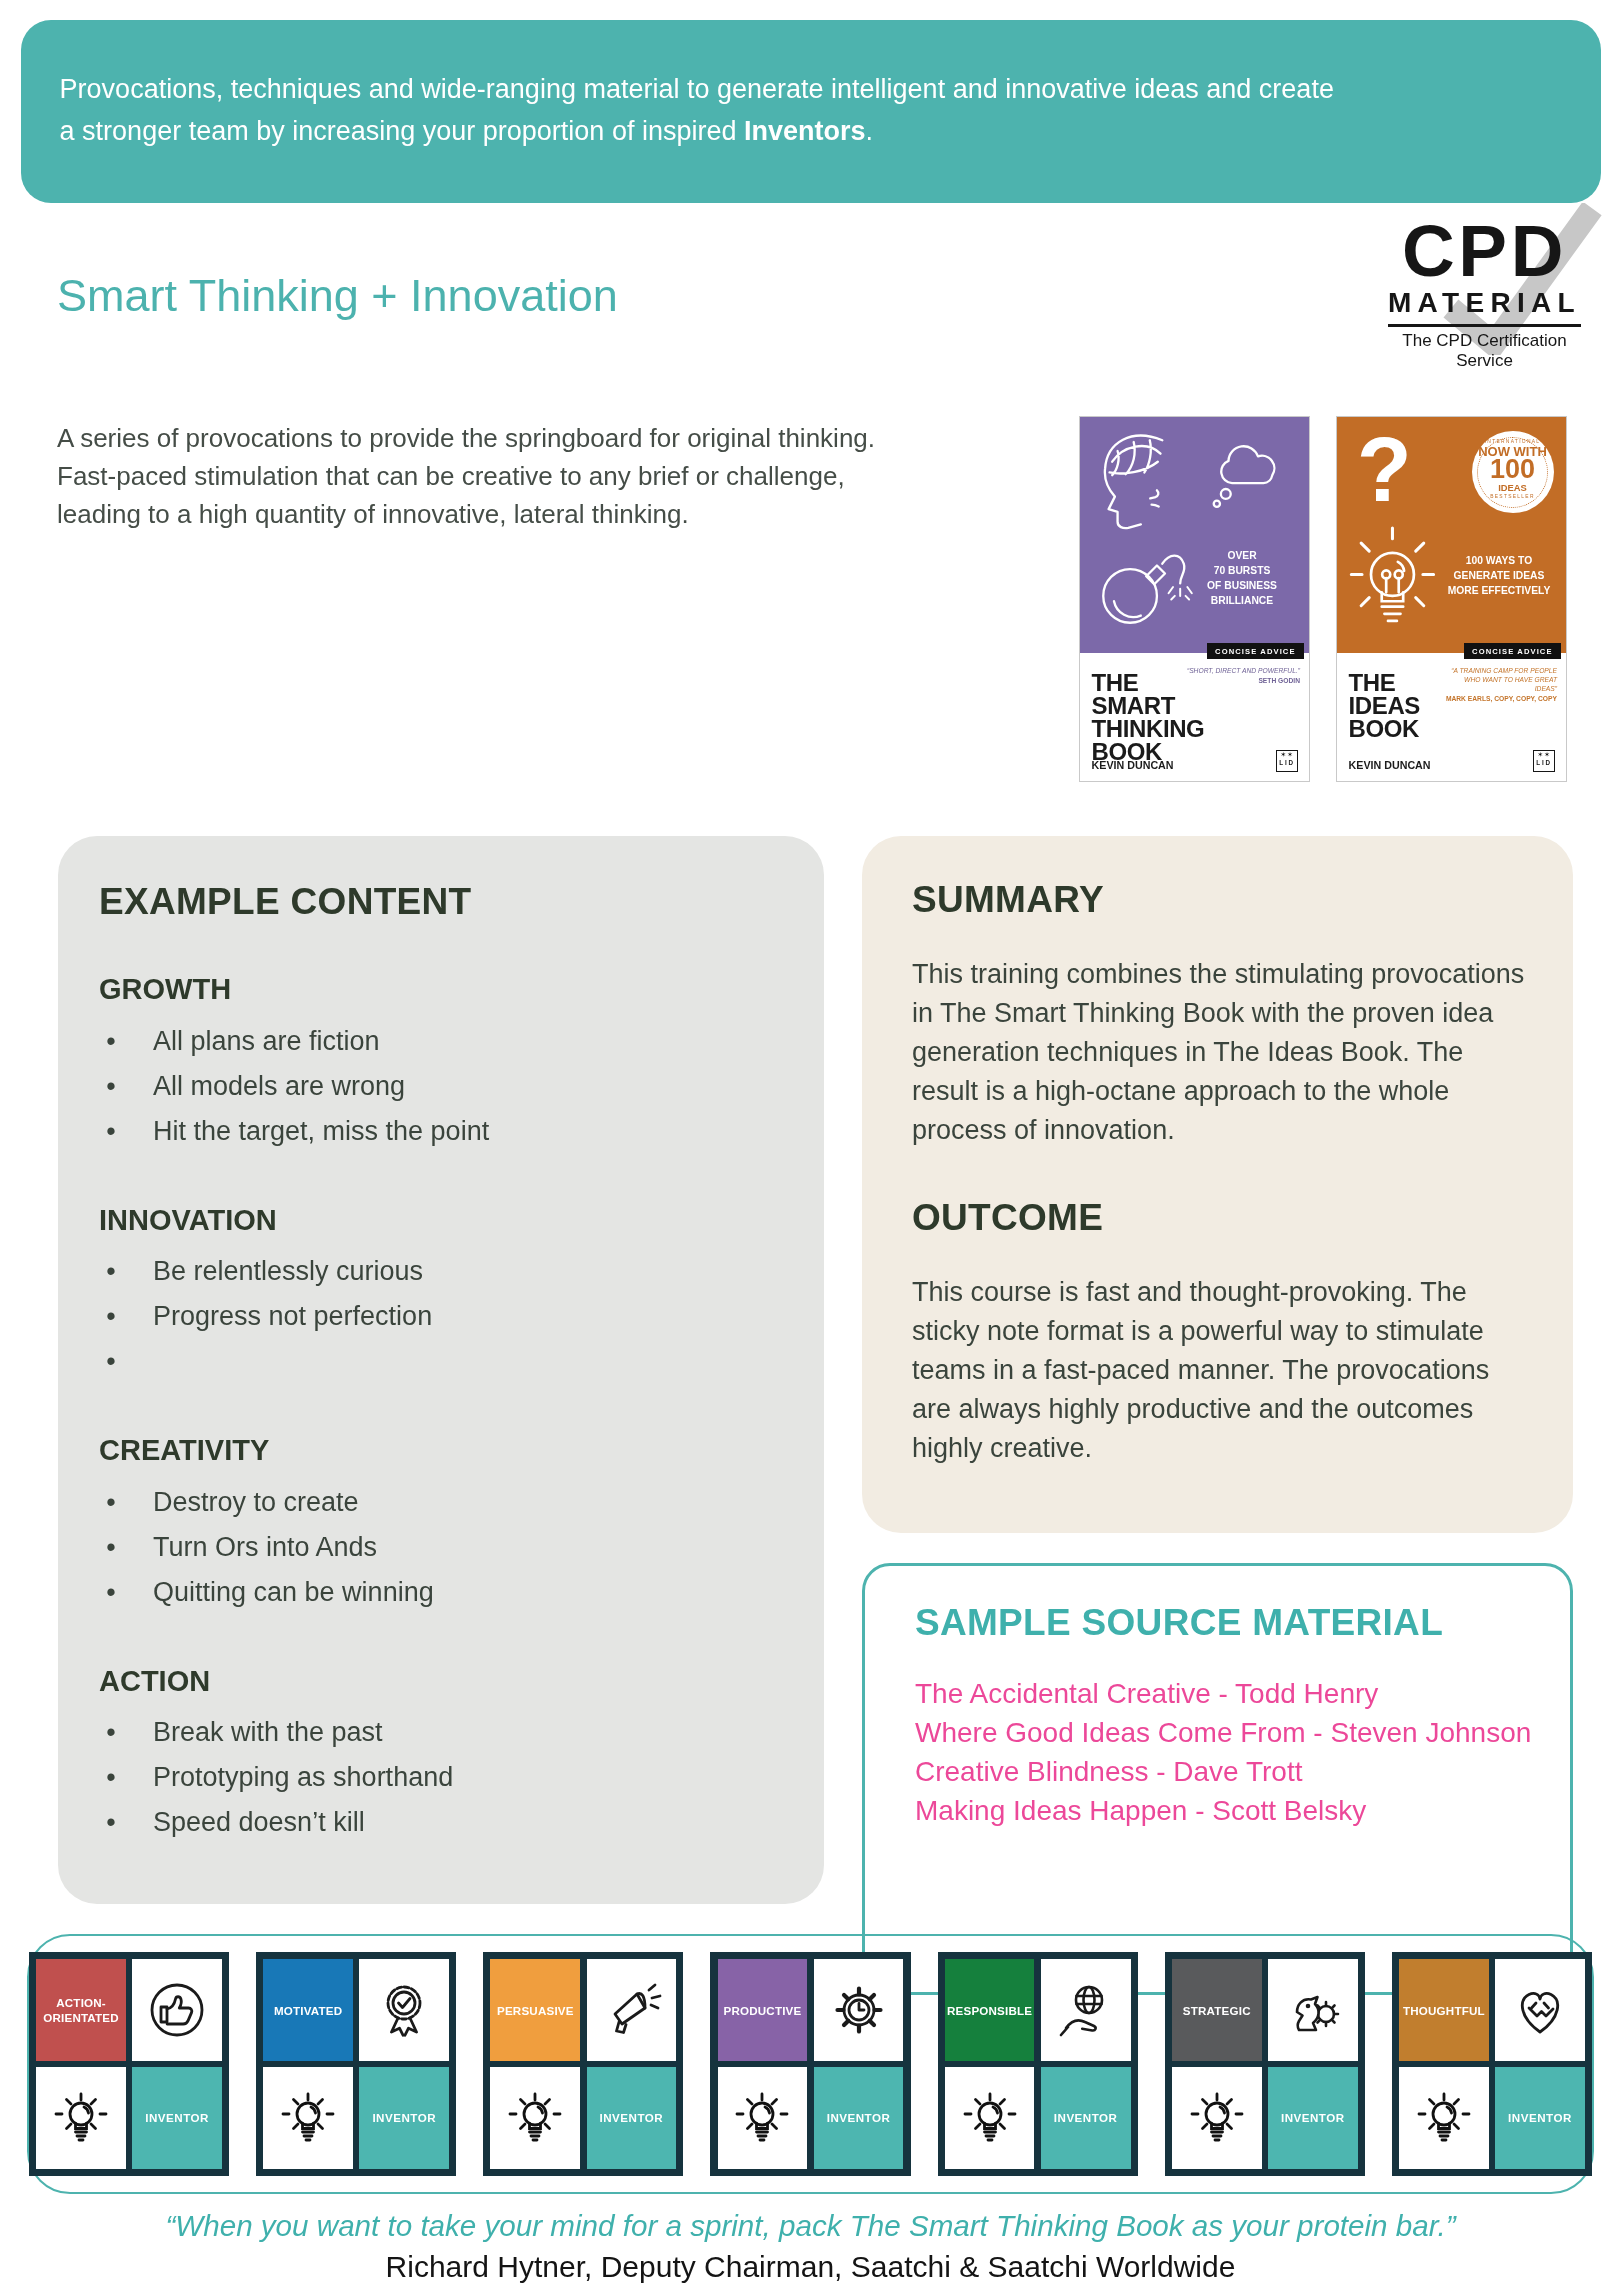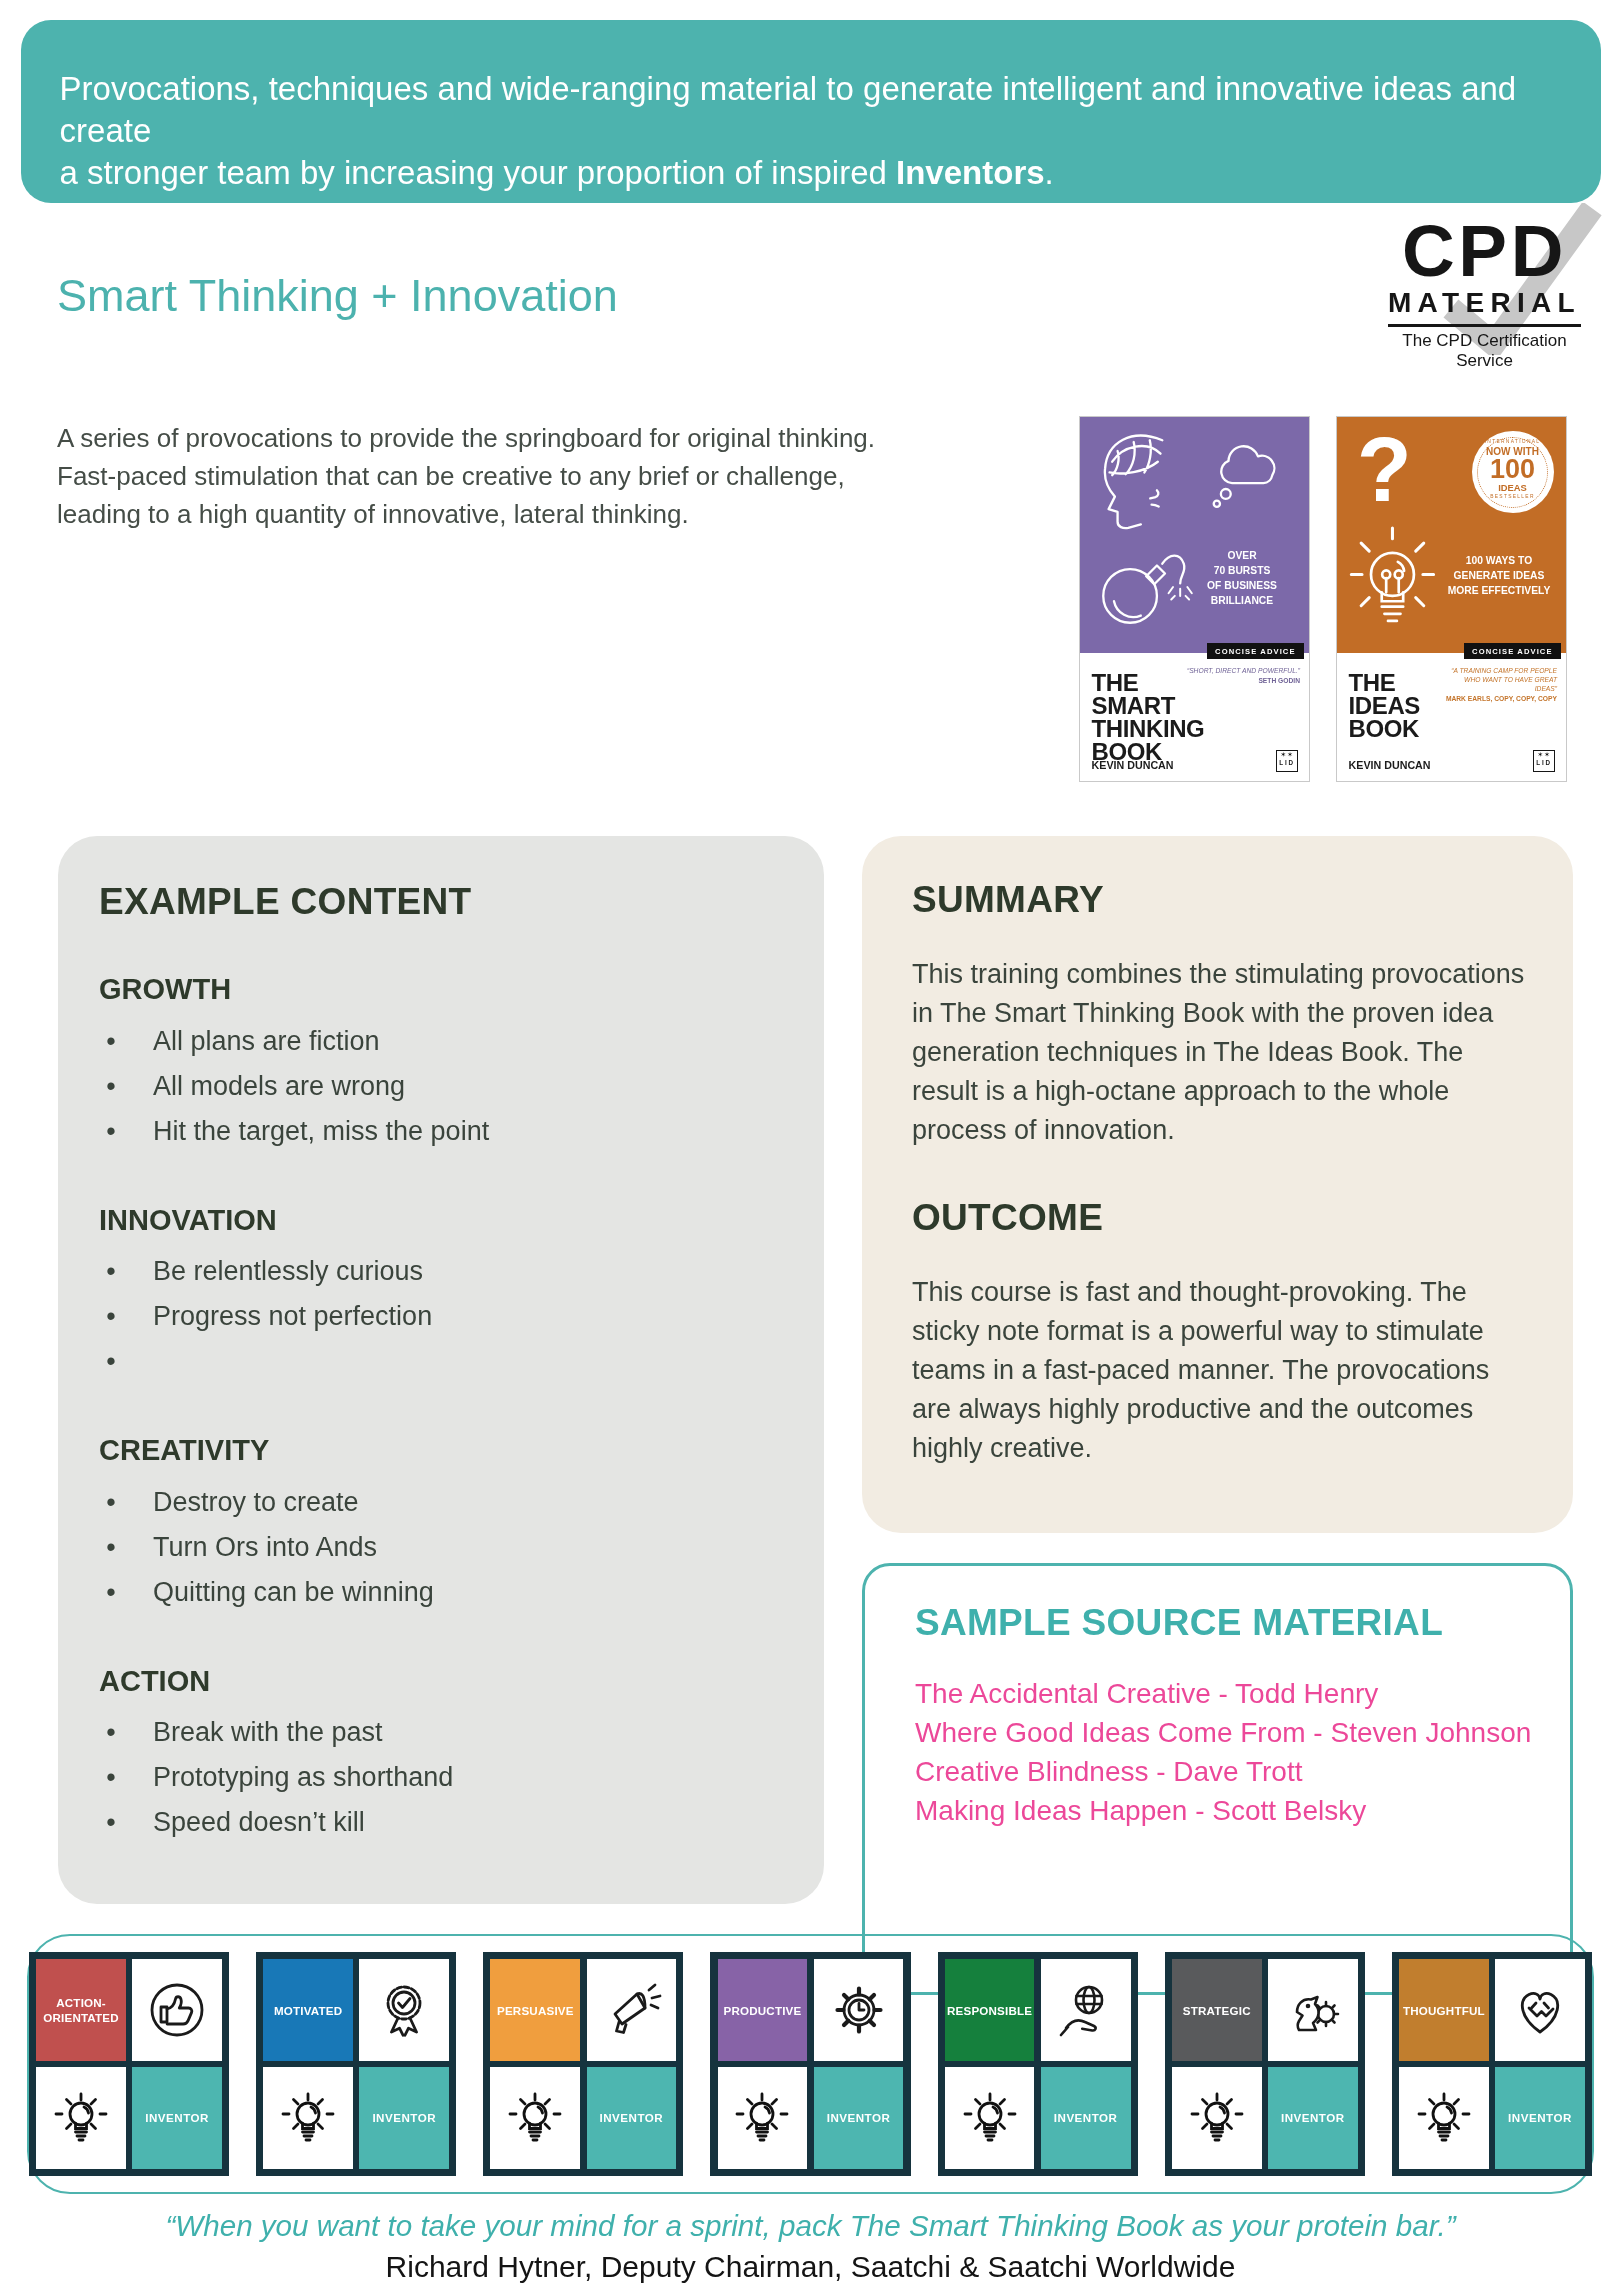--- a/index.html
+++ b/index.html
@@ -5,21 +5,21 @@
   html,body { margin:0; padding:0; background:#ffffff; }
   .page {
     position:relative; width:1621px; height:2293px; background:#fff; overflow:hidden;
     font-family:"Liberation Sans","DejaVu Sans",sans-serif; color:#3c453e;
   }
   .preline { white-space:pre-line; }
 
   
   .banner {
     position:absolute; left:20.6px; top:19.7px; width:1580px; height:183px;
-    border-radius:30px; color:#ffffff; font-size:33px; line-height:42px;
+    border-radius:30px; color:#ffffff; font-size:27px; line-height:42px;
     padding:48px 52px 0 39px; box-sizing:border-box;
   }
 
   
   .page-title { position:absolute; left:57px; top:270px; font-size:45px; color:#4cb2ae; }
 
   
   .cpd { position:absolute; left:1361px; top:215px; width:247px; height:202px; text-align:center; color:#161616; }
   .cpd-check { position:absolute; left:63px; top:-12.5px; width:188px; height:152px; }
   .cpd-acronym { position:relative; font-size:73px; font-weight:bold; letter-spacing:3.6px; line-height:72px; }
@@ -46,21 +46,21 @@
   .book-1 .book-quote { color:#6f6296; } .book-2 .book-quote { color:#c4742a; }
   .book-author { position:absolute; left:11.6px; bottom:9.9px; font-size:10.7px; font-weight:bold; color:#1b1b1b; }
   .lid-box { position:absolute; right:10.7px; bottom:9px; width:22.4px; height:22.4px; border:1.8px solid #161616; box-sizing:border-box; text-align:center; color:#161616; }
   .lid-marks { font-size:7.2px; line-height:8px; letter-spacing:0.9px; }
   .lid-name { font-size:6.3px; font-weight:bold; letter-spacing:1.8px; line-height:7.2px; }
   .qmark { position:absolute; left:19.7px; top:1.8px; color:#fff; font-size:90px; font-weight:bold; }
   .roundel { position:absolute; right:12.5px; top:14.3px; width:82px; height:82px; background:#fff; border-radius:50%; color:#c26d26; text-align:center; }
   .roundel-ring { position:absolute; inset:5.4px; border:1.3px dotted #c26d26; border-radius:50%; }
   .roundel-inner { position:relative; padding-top:8px; }
   .r-tiny { font-size:4.9px; letter-spacing:1.3px; line-height:6.3px; }
-  .r-small { font-size:10px; font-weight:bold; line-height:9px; margin-top:1.8px;}
+  .r-small { font-size:13px; font-weight:bold; line-height:9px; margin-top:1.8px;}
   .r-big { font-size:27px; font-weight:bold; line-height:27px; }
   .r-ideas { font-size:9.4px; font-weight:bold; line-height:10.7px; }
 
   
   .panel-gray { position:absolute; left:58px; top:836px; width:766px; height:1068px; border-radius:39px; padding:45px 36px 0 41px; box-sizing:border-box; }
   .panel-heading { font-size:37px; font-weight:bold; color:#2e3a2b; letter-spacing:0.3px; }
   .content-group { margin-top:50px; }
   .group-heading { font-size:29px; font-weight:bold; color:#2e3a2b; margin-bottom:12.5px; }
   .bullet-row { display:flex; font-size:27px; color:#3a443c; line-height:45px; }
   .bullet-dot { width:54px; padding-left:7.2px; box-sizing:border-box; }

